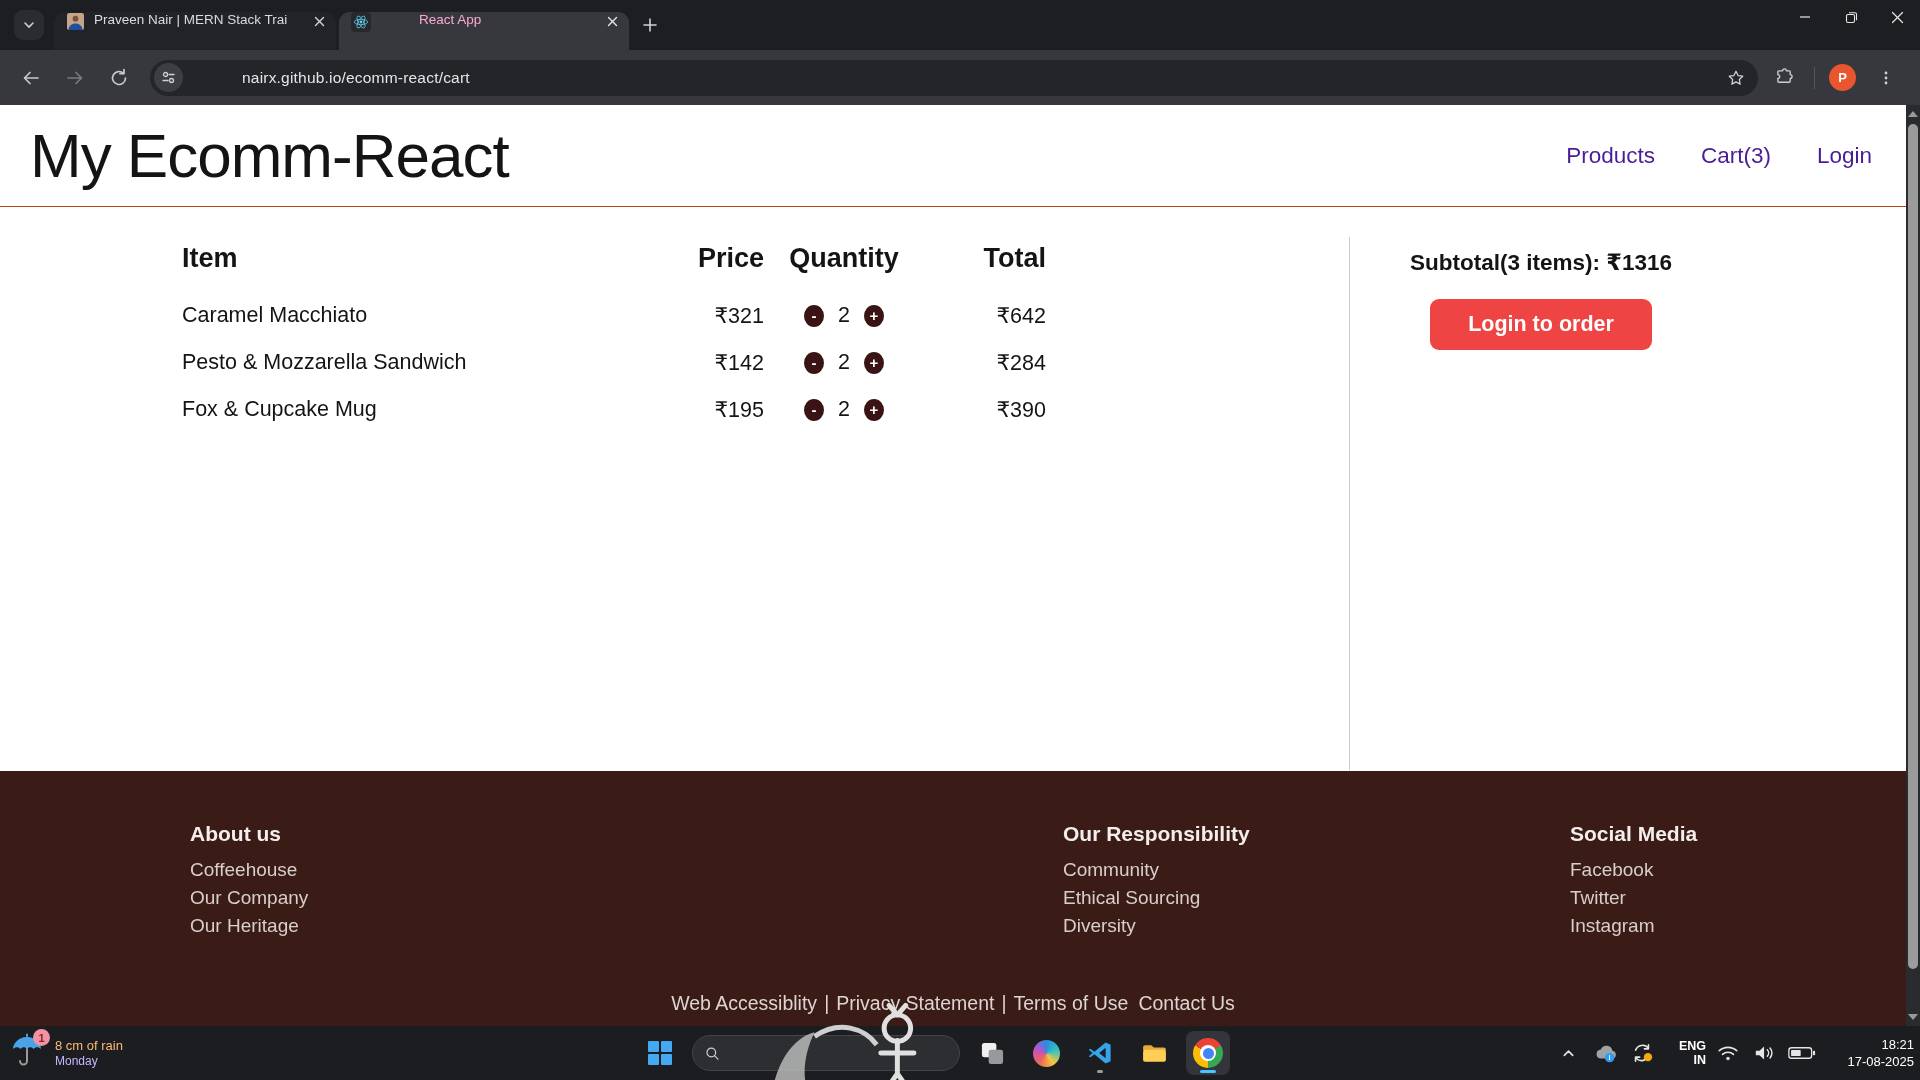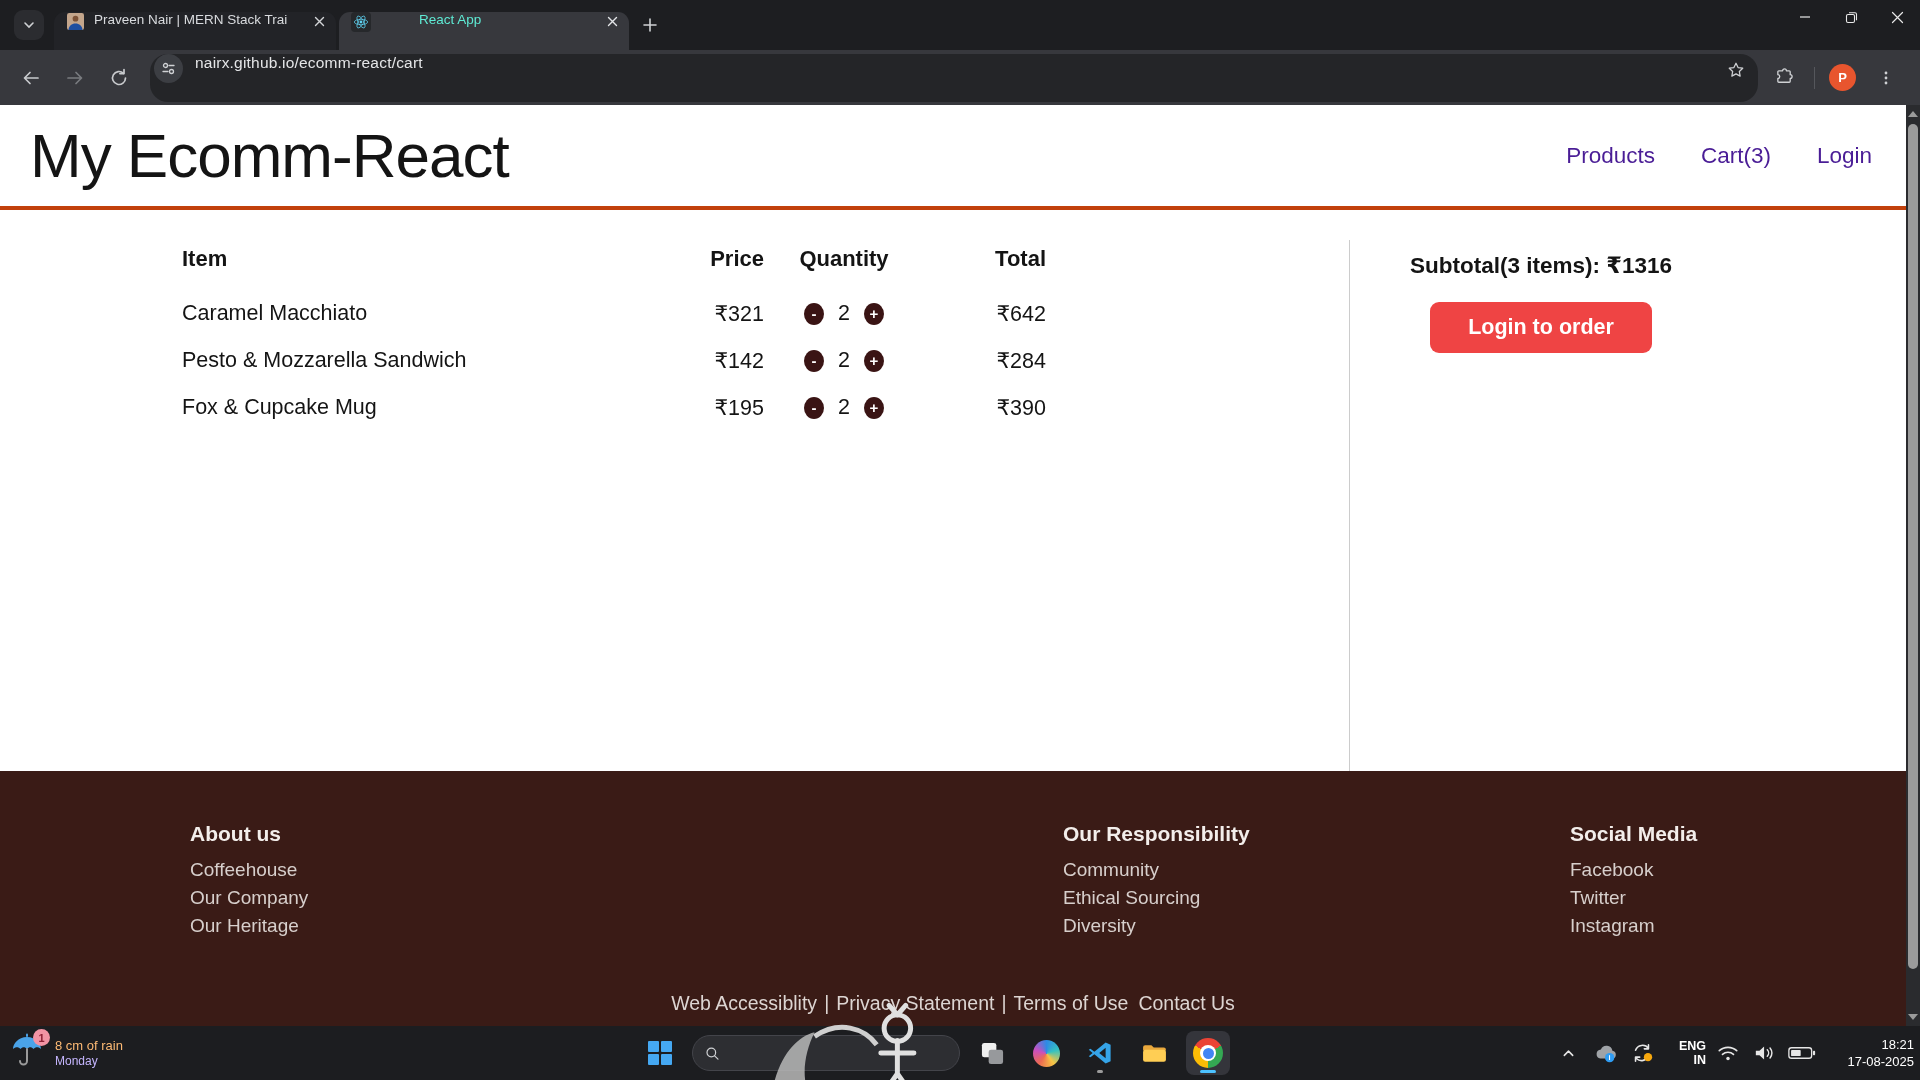--- a/index.html
+++ b/index.html
@@ -12,56 +12,56 @@
   .tab-search{width:30px;height:30px;margin:0 10px 10px 14px;border:none;border-radius:9px;
     background:#2b2c30;display:flex;align-items:center;justify-content:center;cursor:pointer;}
   .tab{height:38px;display:flex;align-items:flex-start;padding:0 8px 8px 12px;
     border-radius:11px 11px 0 0;box-sizing:border-box;cursor:pointer;}
   .tab.inactive{background:#222327;width:282px;margin-right:3px;}
   .tab.active{background:#37383d;width:290px;}
   .favicon{width:18px;height:18px;flex-shrink:0;display:flex;align-items:center;justify-content:center;}
   .favicon-box{width:20px;height:20px;border-radius:4px;background:#26282b;display:flex;
     align-items:center;justify-content:center;flex-shrink:0;}
   .tab-title{flex:1;font-size:13.5px;color:#d9dbde;white-space:nowrap;overflow:hidden;margin-left:10px;}
-  .tab.active .tab-title{color:#5eead4;margin-left:48px;}
+  .tab.active .tab-title{color:#f9a8d4;margin-left:48px;}
   .tab-close{width:18px;height:18px;border-radius:50%;display:flex;align-items:center;
     justify-content:center;flex-shrink:0;cursor:pointer;}
   .new-tab{width:30px;height:30px;margin:0 0 10px 6px;background:transparent;border:none;
     display:flex;align-items:center;justify-content:center;cursor:pointer;}
   .win-controls{position:absolute;top:0;right:0;display:flex;}
   .win-btn{width:46px;height:34px;display:flex;align-items:center;justify-content:center;cursor:pointer;}
 
   
   .toolbar{position:absolute;top:50px;left:0;width:100%;height:55px;background:#37383d;
     display:flex;align-items:center;padding:0 12px;box-sizing:border-box;}
   .nav-btn{width:38px;height:38px;display:flex;align-items:center;justify-content:center;
     border:none;background:transparent;cursor:pointer;margin-right:6px;}
-  .url-pill{flex:1;height:48px;background:#242528;border-radius:18px;display:flex;
-    align-items:flex-start;padding:0 6px 0 4px;margin:0 10px 0 6px;}
+  .url-pill{flex:1;height:36px;background:#242528;border-radius:18px;display:flex;
+    align-items:center;padding:0 6px 0 4px;margin:0 10px 0 6px;gap:47px;}
   .tune{width:29px;height:29px;border-radius:50%;background:#3c3e43;display:flex;
     align-items:center;justify-content:center;margin-right:12px;cursor:pointer;}
   .url-text{flex:1;color:#e4e5e7;font-size:15.5px;letter-spacing:.2px;}
   .pill-btn{width:32px;height:32px;display:flex;align-items:center;justify-content:center;cursor:pointer;}
   .toolbar-right{display:flex;align-items:center;gap:14px;padding-right:6px;}
   .tb-sep{width:1px;height:22px;background:#55575c;}
   .avatar{width:27px;height:27px;border-radius:50%;background:#e8552e;color:#fff;font-size:13px;
     font-weight:700;display:flex;align-items:center;justify-content:center;cursor:pointer;}
 
   
   .viewport{position:absolute;top:105px;left:0;width:1906px;height:921px;background:#fff;
     display:flex;flex-direction:column;}
-  .site-header{height:101px;border-bottom:4px solid #c2410c;display:flex;align-items:center;
+  .site-header{height:101px;border-bottom:1px solid #c2410c;display:flex;align-items:center;
     padding:0 34px 0 30px;flex-shrink:0;}
   .site-title{font-size:62px;font-weight:300;color:#141414;letter-spacing:-1px;margin:0;}
   .site-nav{margin-left:auto;display:flex;gap:46px;align-items:center;}
   .site-nav a{color:#4a1d96;font-size:22.5px;text-decoration:none;cursor:pointer;}
 
   .main{flex:1;position:relative;background:#fff;}
   .cart-table{position:absolute;left:182px;top:36px;border-collapse:collapse;}
-  .cart-table th{font-size:22px;color:#141414;padding:0 0 18px 0;}
+  .cart-table th{font-size:27px;color:#141414;padding:0 0 18px 0;}
   .cart-table td{font-size:21.5px;color:#141414;height:47px;padding:0;}
   .al{text-align:left;} .ar{text-align:right;} .ac{text-align:center;}
   .qty-btn{display:inline-flex;width:20px;height:22px;border-radius:50%;background:#3a1414;
     color:#fff;align-items:center;justify-content:center;font-size:15px;font-weight:700;border:none;
     vertical-align:middle;cursor:pointer;line-height:1;}
   .qty-val{display:inline-block;margin:0 8px;vertical-align:middle;}
   .divider{position:absolute;left:1349px;top:30px;width:1px;height:533px;background:#cccccc;}
   .summary{position:absolute;left:1356px;top:42px;width:370px;text-align:center;}
   .subtotal{font-size:22.5px;font-weight:700;color:#141414;}
   .order-btn{margin-top:23px;background:#ef4444;color:#fff;font-size:21.5px;font-weight:700;

